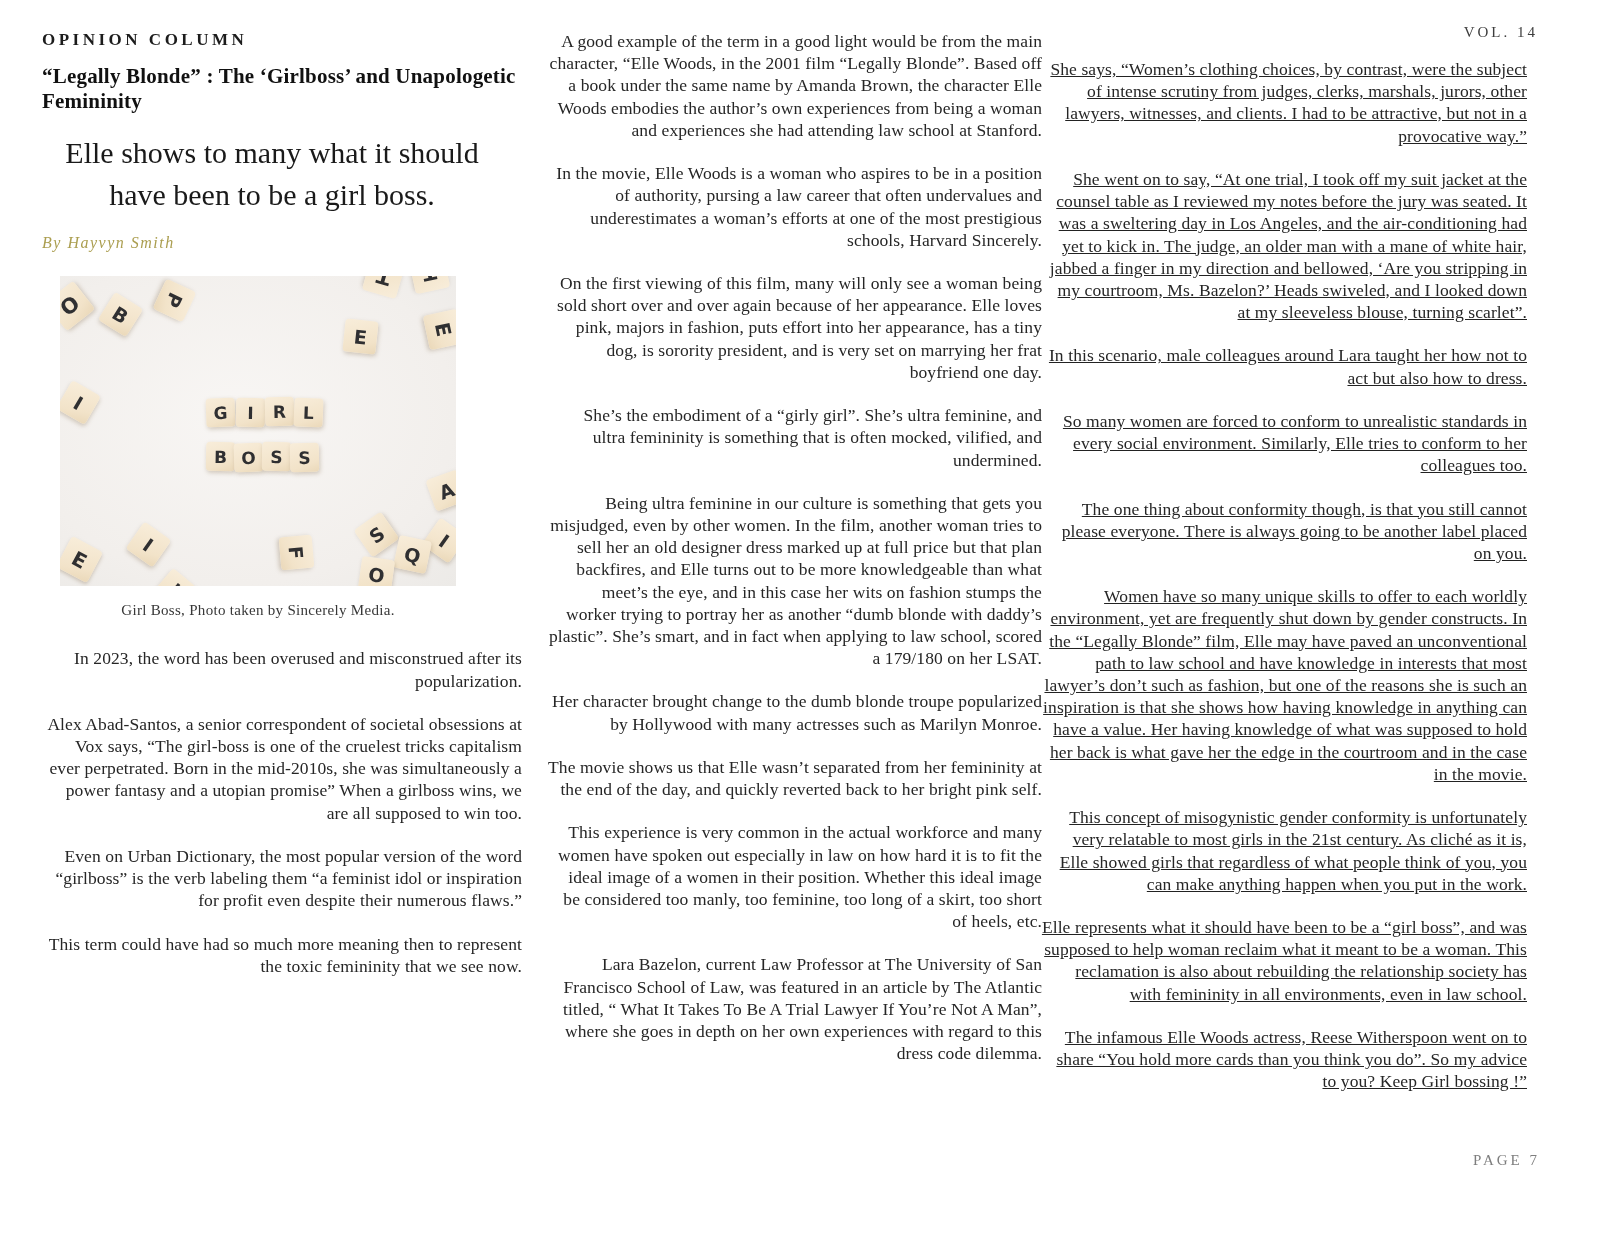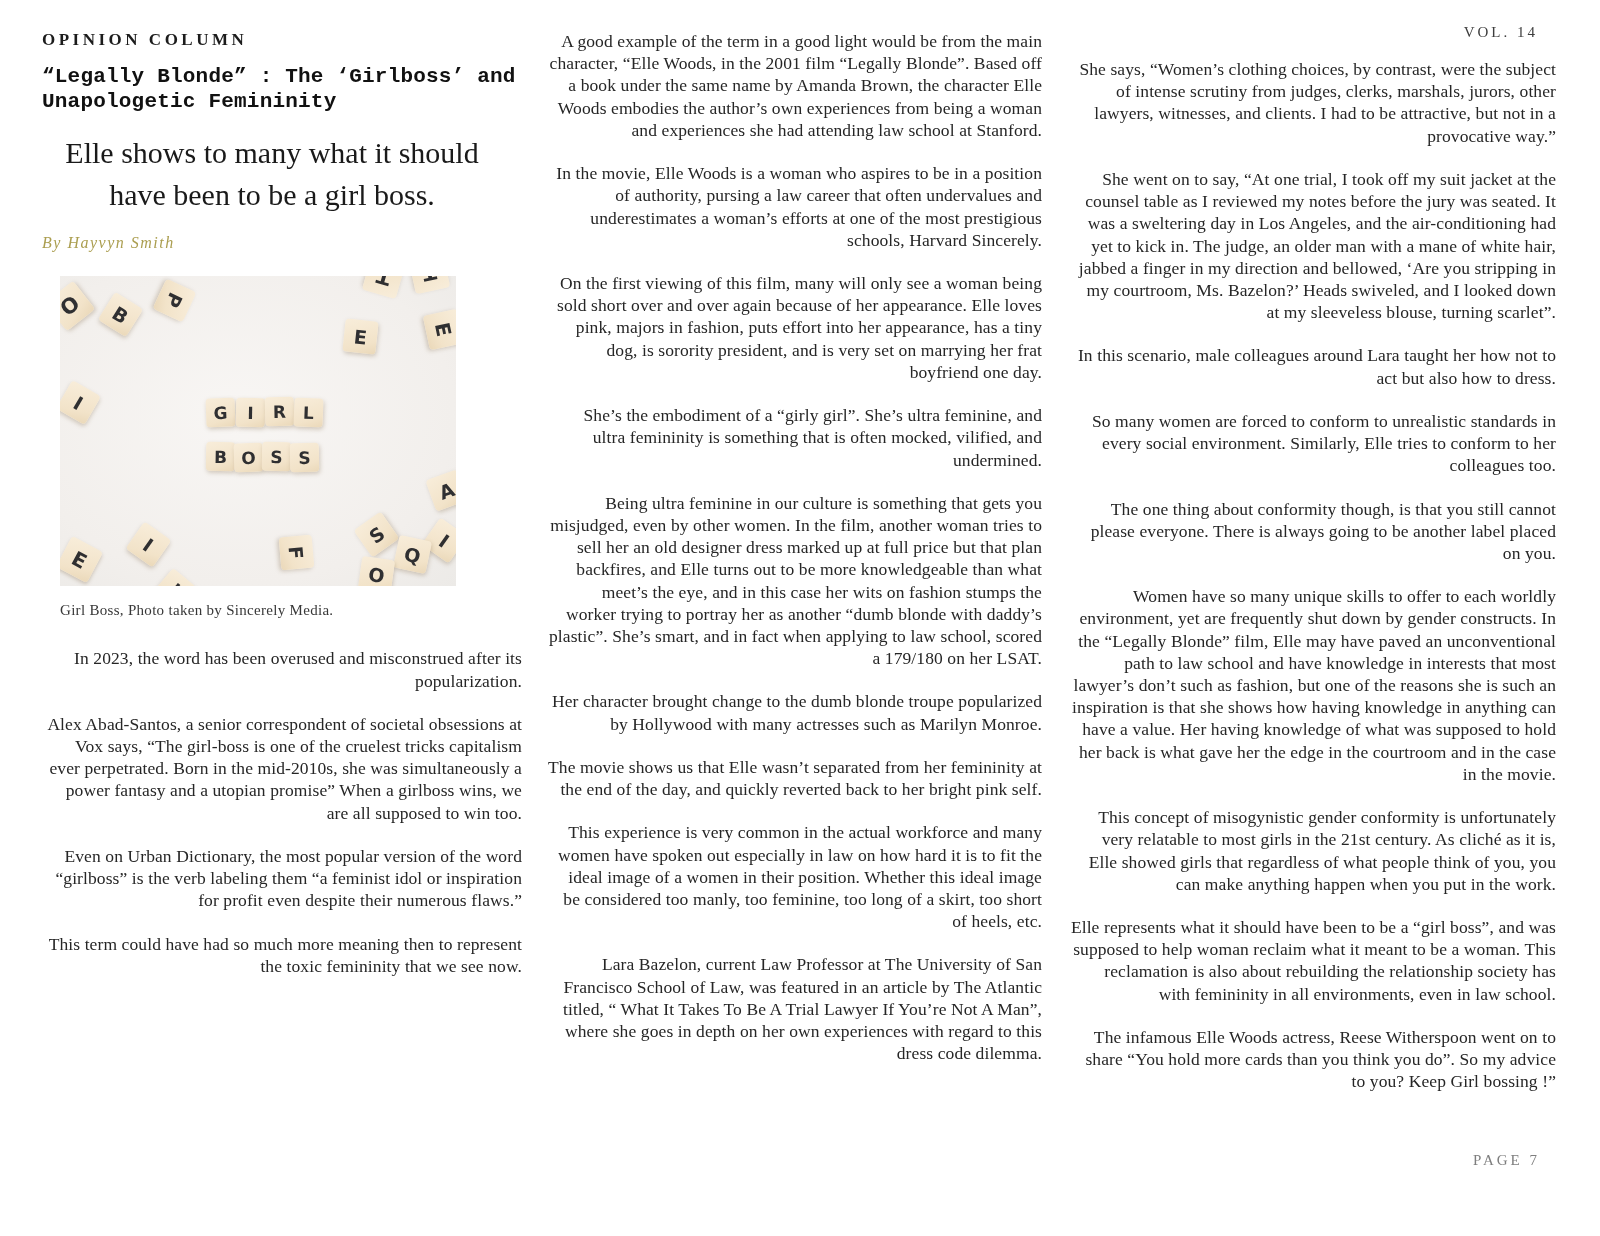--- a/index.html
+++ b/index.html
@@ -12,27 +12,27 @@
     position:absolute;top:24px;right:62px;
     font-size:15px;letter-spacing:3px;color:#3d3d3d;
   }
   .pagenum{
     position:absolute;top:1152px;right:60px;
     font-size:15px;letter-spacing:3px;color:#7e7e7e;margin-left:44px;
   }
   .col{position:absolute;top:30px;}
   .col-left{left:42px;width:480px;}
   .col-middle{left:548px;width:494px;}
-  .col-right{left:1070px;width:486px;top:58px;}
+  .col-right{left:1041px;width:486px;top:58px;text-decoration:underline;}
   .kicker{
     font-size:17px;font-weight:bold;letter-spacing:3.5px;color:#1c1c1c;
     font-family:"Liberation Serif", serif;
   }
   .headline{
-    margin:14px 0 0 0;font-family:Liberation Mono, monospace;
+    margin:14px 0 0 0;font-family:Liberation Serif, serif;
     font-size:21px;line-height:1.2;font-weight:bold;color:#111;
     letter-spacing:.2px;
   }
   .deck{
     margin:18px 0 0 0;font-weight:normal;font-size:30px;line-height:1.4;
     color:#1a1a1a;font-family:"Liberation Serif", serif;max-width:460px;text-align:center;
   }
   .byline{
     margin-top:18px;font-style:italic;font-size:16px;letter-spacing:1.5px;
     color:#ab9e50;
@@ -42,21 +42,21 @@
     position:relative;width:396px;height:310px;overflow:hidden;
     background:radial-gradient(ellipse at 45% 45%, #f8f6f4 0%, #f2efec 70%, #eceae7 100%);
   }
   .tile{
     position:absolute;display:flex;align-items:center;justify-content:center;
     background:linear-gradient(160deg,#f8edda 0%,#f2e3c9 70%,#eaD8b9 100%);
     border-radius:4px;box-shadow:1px 2px 4px rgba(150,130,100,.38);
     font-family:"DejaVu Sans", sans-serif;font-weight:bold;color:#2f2f31;
   }
   .caption{
-    margin-top:16px;text-align:left;font-size:15px;color:#383838;
+    margin-top:16px;text-align:center;font-size:15px;color:#383838;
     letter-spacing:.3px;
   }
   .body-text{margin-top:28px;}
   .para{
     margin:0 0 21px 0;font-size:17.5px;line-height:1.27;color:#262626;
     letter-spacing:.1px;
     text-align:right;
   }
   .para:last-child{margin-bottom:0;}
 </style>

